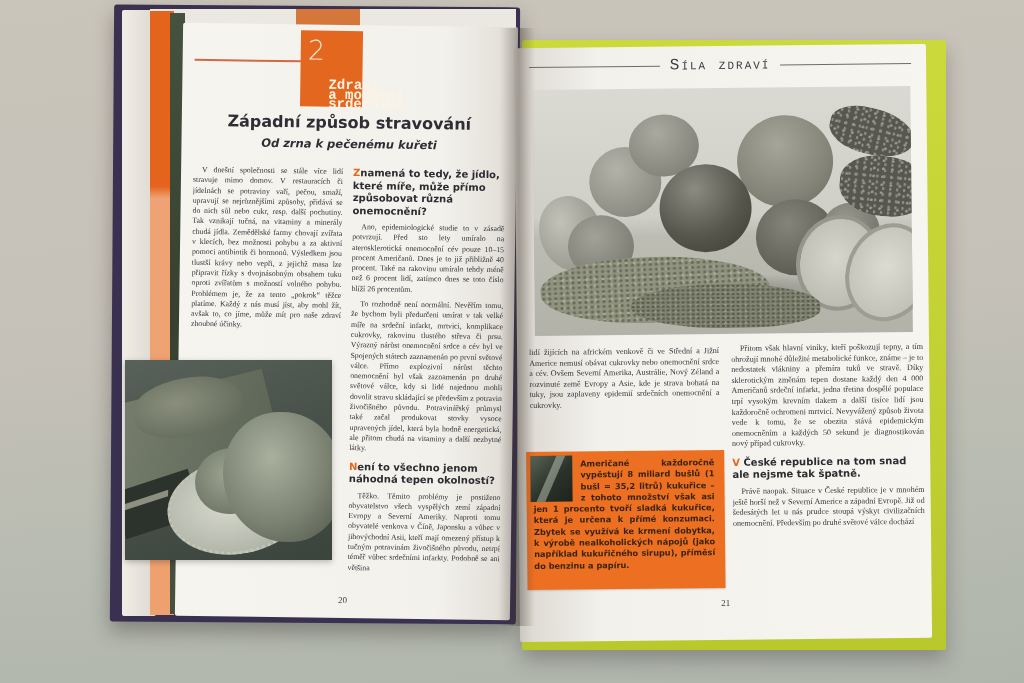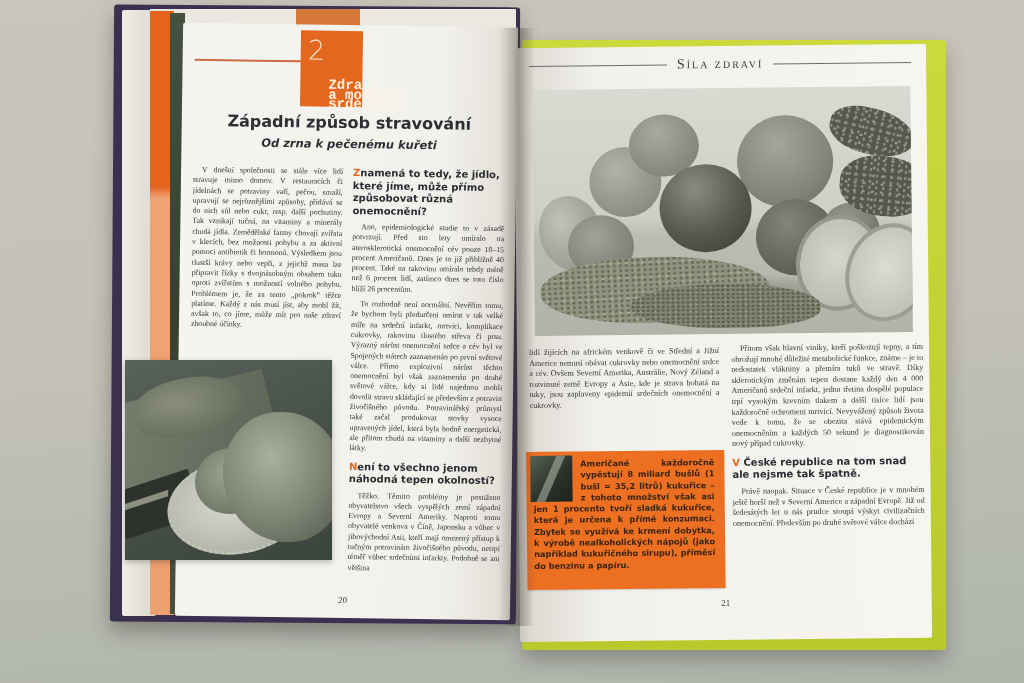--- a/index.html
+++ b/index.html
@@ -65,22 +65,22 @@
   .lp-chicken1{left:98px;top:52px;width:120px;height:130px;border-radius:48% 52% 45% 55%;
       background:radial-gradient(ellipse at 40% 35%,#aab09e,#7c8272 55%,#575d50 90%);}
   .lp-chicken2{left:70px;top:88px;width:70px;height:66px;border-radius:55% 45% 50% 50%;
       background:radial-gradient(ellipse at 45% 40%,#9da390,#6e7465 80%);}
   .lp-card{left:-8px;top:120px;width:80px;height:48px;background:#2c322c;transform:rotate(-18deg);}
   .lp-card-line{left:8px;top:14px;width:46px;height:6px;background:#8d8f7f;transform:skewX(-20deg);}
 
   
   .rp-header{left:15px;top:10px;width:382px;display:flex;align-items:center;gap:10px;}
   .rp-header .line{flex:1;height:1px;background:#6d6d68;}
-  .rp-header .txt{font-variant:small-caps;letter-spacing:2px;font-size:14px;color:#3a3a40;
-                  font-family:Liberation Serif, serif;}
+  .rp-header .txt{font-variant:small-caps;letter-spacing:2px;font-size:16px;color:#3a3a40;
+                  font-family:Liberation Mono, monospace;}
   .rp-photo{left:18px;top:42px;width:378px;height:246px;overflow:hidden;
       background:linear-gradient(180deg,#dadad3 0%,#cfcfc8 52%,#bcbcb3 60%,#b2b2a9 100%);}
   .fruit{position:absolute;border-radius:50%;}
   .rp-shadow{left:20px;top:186px;width:330px;height:34px;border-radius:50%;
       background:radial-gradient(ellipse,rgba(60,60,55,.35),rgba(60,60,55,0) 70%);}
   .f-pear-l{left:6px;top:106px;width:62px;height:76px;border-radius:48% 52% 46% 54%;transform:rotate(-12deg);
       background:radial-gradient(ellipse at 38% 32%,#c2c2b8,#9a9a90 70%,#7e7e74 100%);}
   .f-apple1{left:56px;top:58px;width:72px;height:70px;
       background:radial-gradient(circle at 38% 32%,#b2b2a8,#8d8d83 72%,#6f6f65 100%);}
   .f-round{left:34px;top:126px;width:66px;height:62px;
@@ -153,21 +153,21 @@
     </div>
 
     <div class="abs lp-title">Západní způsob stravování</div>
     <div class="abs lp-subtitle">Od zrna k pečenému kuřeti</div>
 
     <div class="abs col lp-col1">
       <p class="p">V dnešní společnosti se stále více lidí stravuje mimo domov. V restauracích či jídelnách se potraviny vaří, pečou, smaží, upravují se nejrůznějšími způsoby, přidává se do nich sůl nebo cukr, resp. další pochutiny. Tak vznikají tučná, na vitaminy a minerály chudá jídla. Zemědělské farmy chovají zvířata v klecích, bez možnosti pohybu a za aktivní pomoci antibiotik či hormonů. Výsledkem jsou tlustší krávy nebo vepři, z jejichž masa lze připravit řízky s dvojnásobným obsahem tuku oproti zvířatům s možností volného pohybu. Problémem je, že za tento „pokrok“ těžce platíme. Každý z nás musí jíst, aby mohl žít, avšak to, co jíme, může mít pro naše zdraví zhoubné účinky.</p>
     </div>
 
     <div class="abs col lp-col2">
-      <div class="q first"><span class="init">Z</span><span>namená to tedy, že jídlo, které jíme, může přímo způsobovat různá onemocnění?</span></div>
+      <div class="q first"><span class="init">Z</span><span>namená to tedy, že jídlo, které míře, může přímo způsobovat různá onemocnění?</span></div>
       <p class="p">Ano, epidemiologické studie to v zásadě potvrzují. Před sto lety umíralo na aterosklerotická onemocnění cév pouze 10–15 procent Američanů. Dnes je to již přibližně 40 procent. Také na rakovinu umíralo tehdy méně než 6 procent lidí, zatímco dnes se toto číslo blíží 26 procentům.</p>
       <p class="p">To rozhodně není normální. Nevěřím tomu, že bychom byli předurčeni umírat v tak velké míře na srdeční infarkt, mrtvici, komplikace cukrovky, rakovinu tlustého střeva či prsu. Výrazný nárůst onemocnění srdce a cév byl ve Spojených státech zaznamenán po první světové válce. Přímo explozivní nárůst těchto onemocnění byl však zaznamenán po druhé světové válce, kdy si lidé najednou mohli dovolit stravu skládající se především z potravin živočišného původu. Potravinářský průmysl také začal produkovat stovky vysoce upravených jídel, která byla hodně energetická, ale přitom chudá na vitaminy a další nezbytné látky.</p>
       <div class="q"><span class="init">N</span><span>ení to všechno jenom náhodná tepen okolností?</span></div>
       <p class="p">Těžko. Těmito problémy je postiženo obyvatelstvo všech vyspělých zemí západní Evropy a Severní Ameriky. Naproti tomu obyvatelé venkova v Číně, Japonsku a vůbec v jihovýchodní Asii, kteří mají omezený přístup k tučným potravinám živočišného původu, netrpí téměř vůbec srdečními infarkty. Podobně se ani většina</p>
     </div>
 
     <div class="abs pagenum">20</div>
   </div>
 
   <div class="abs left-photo">

